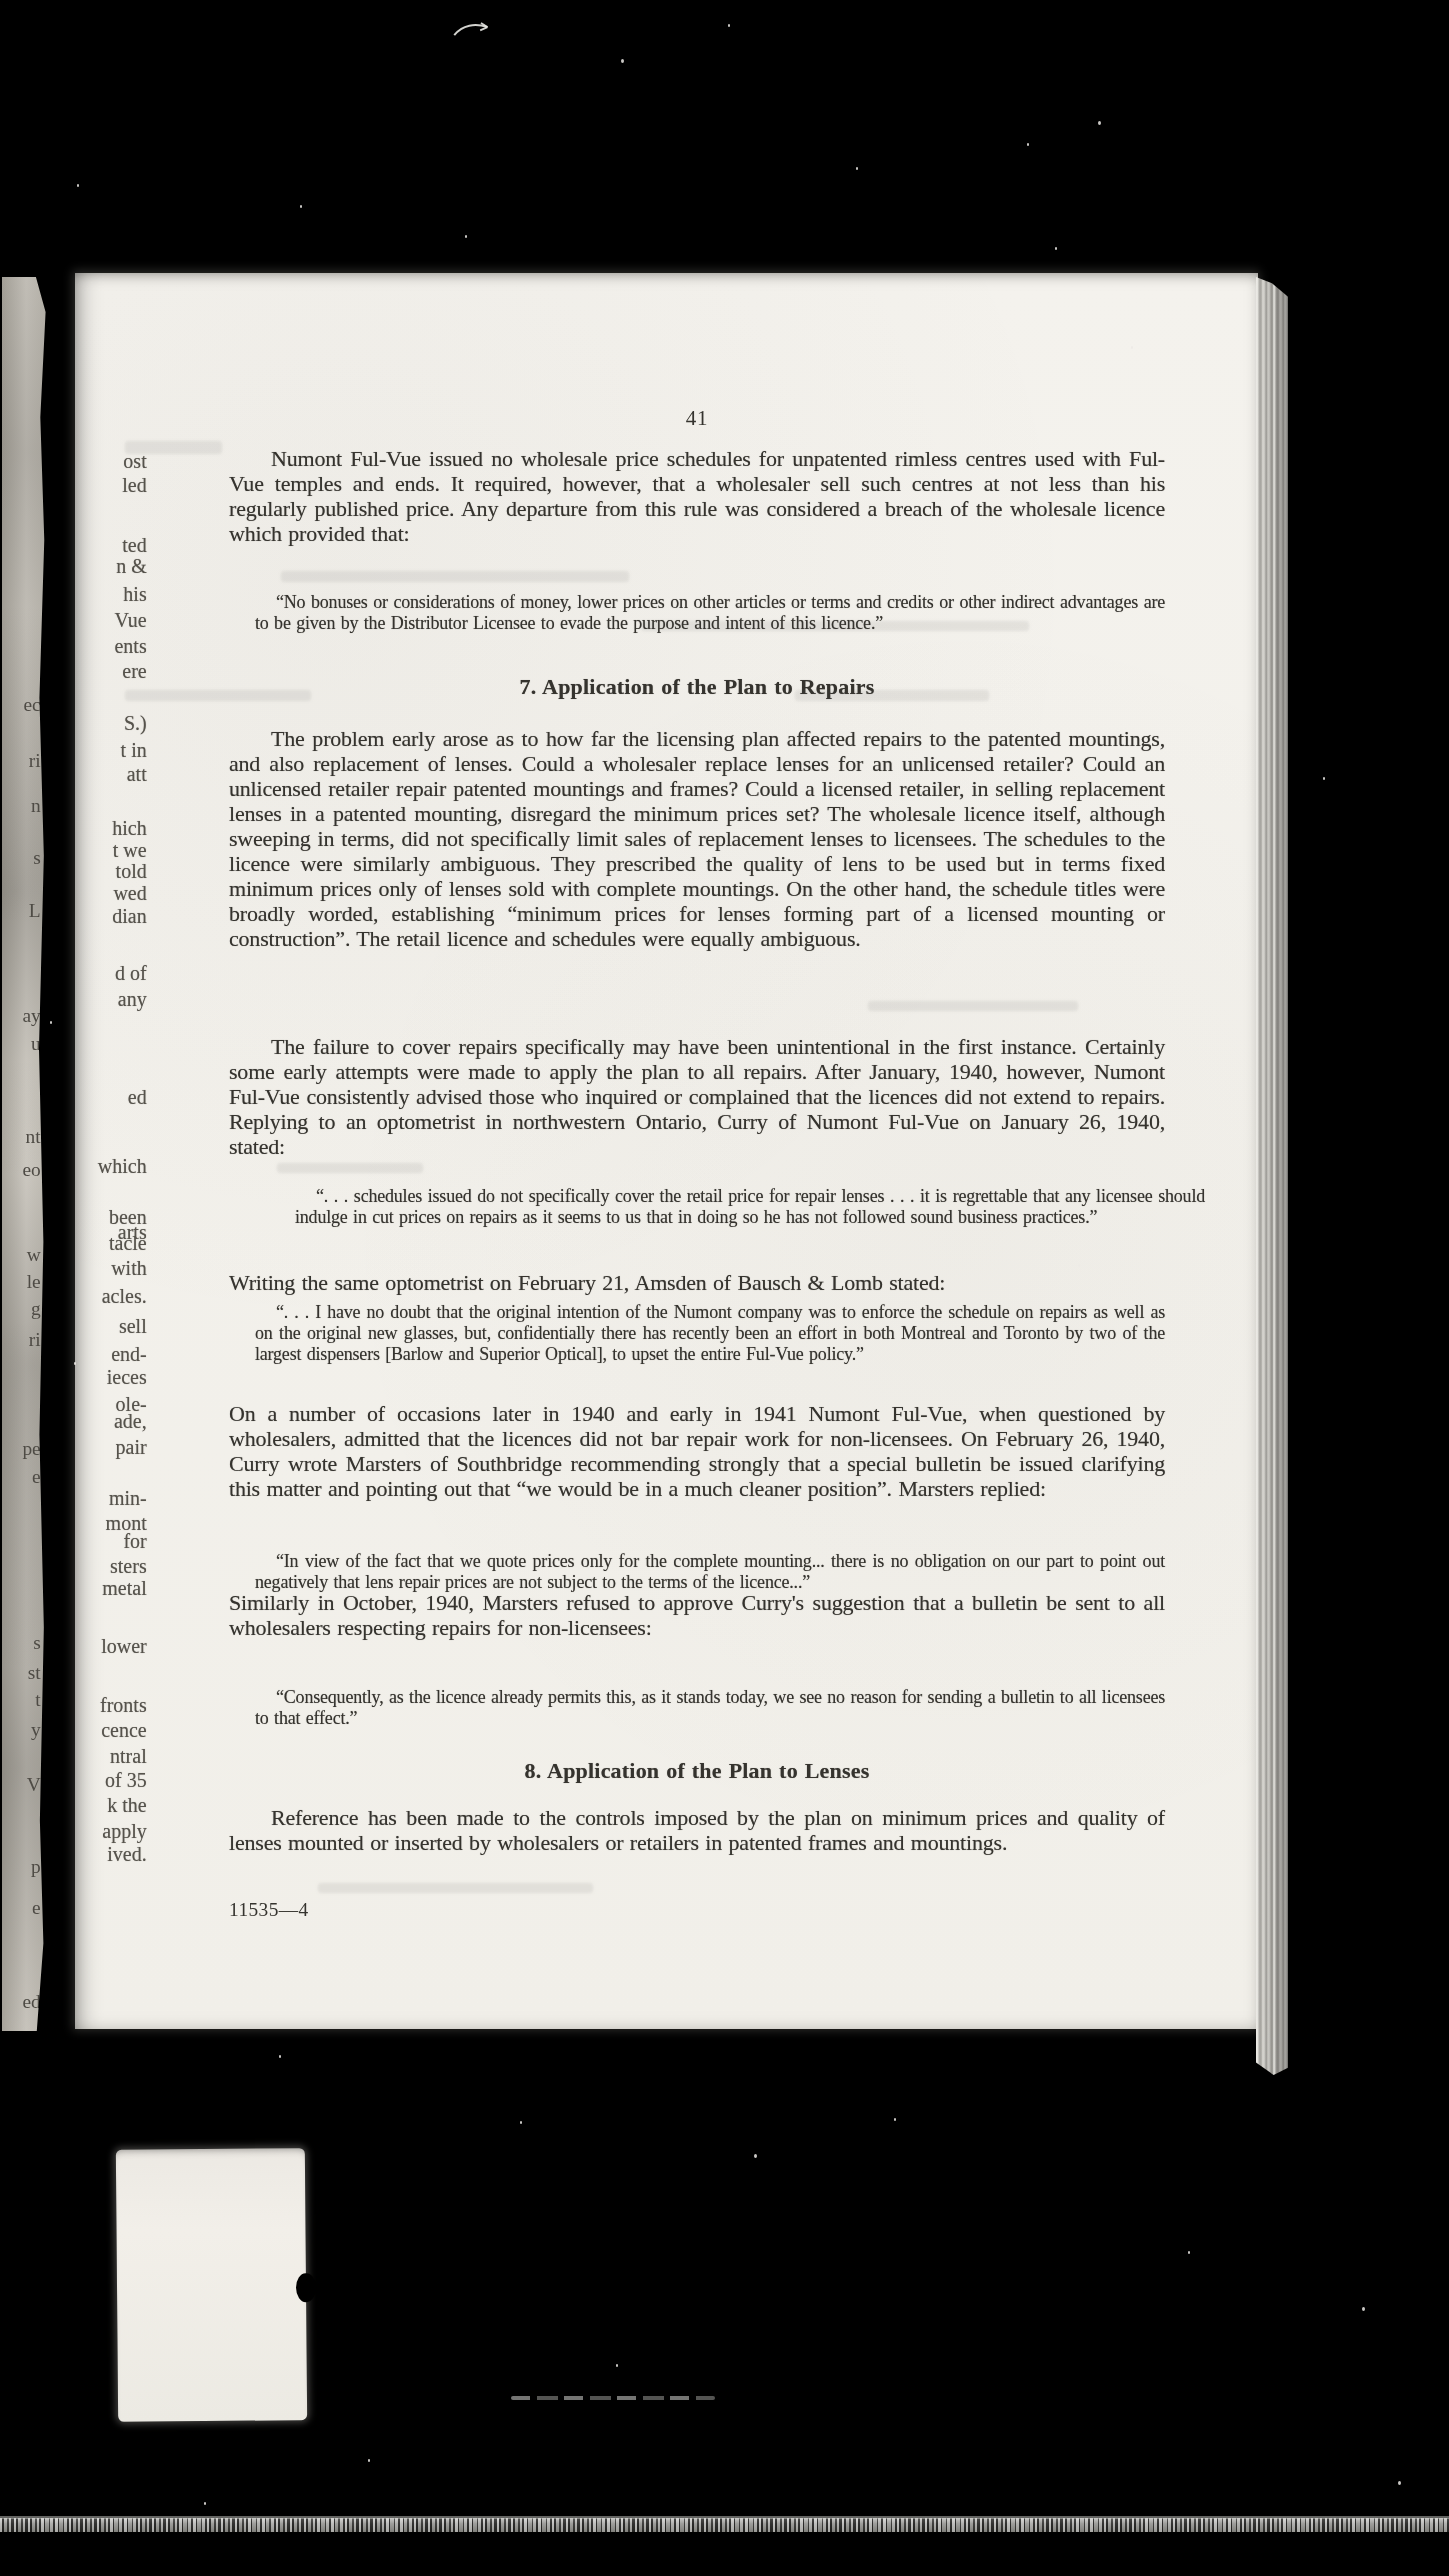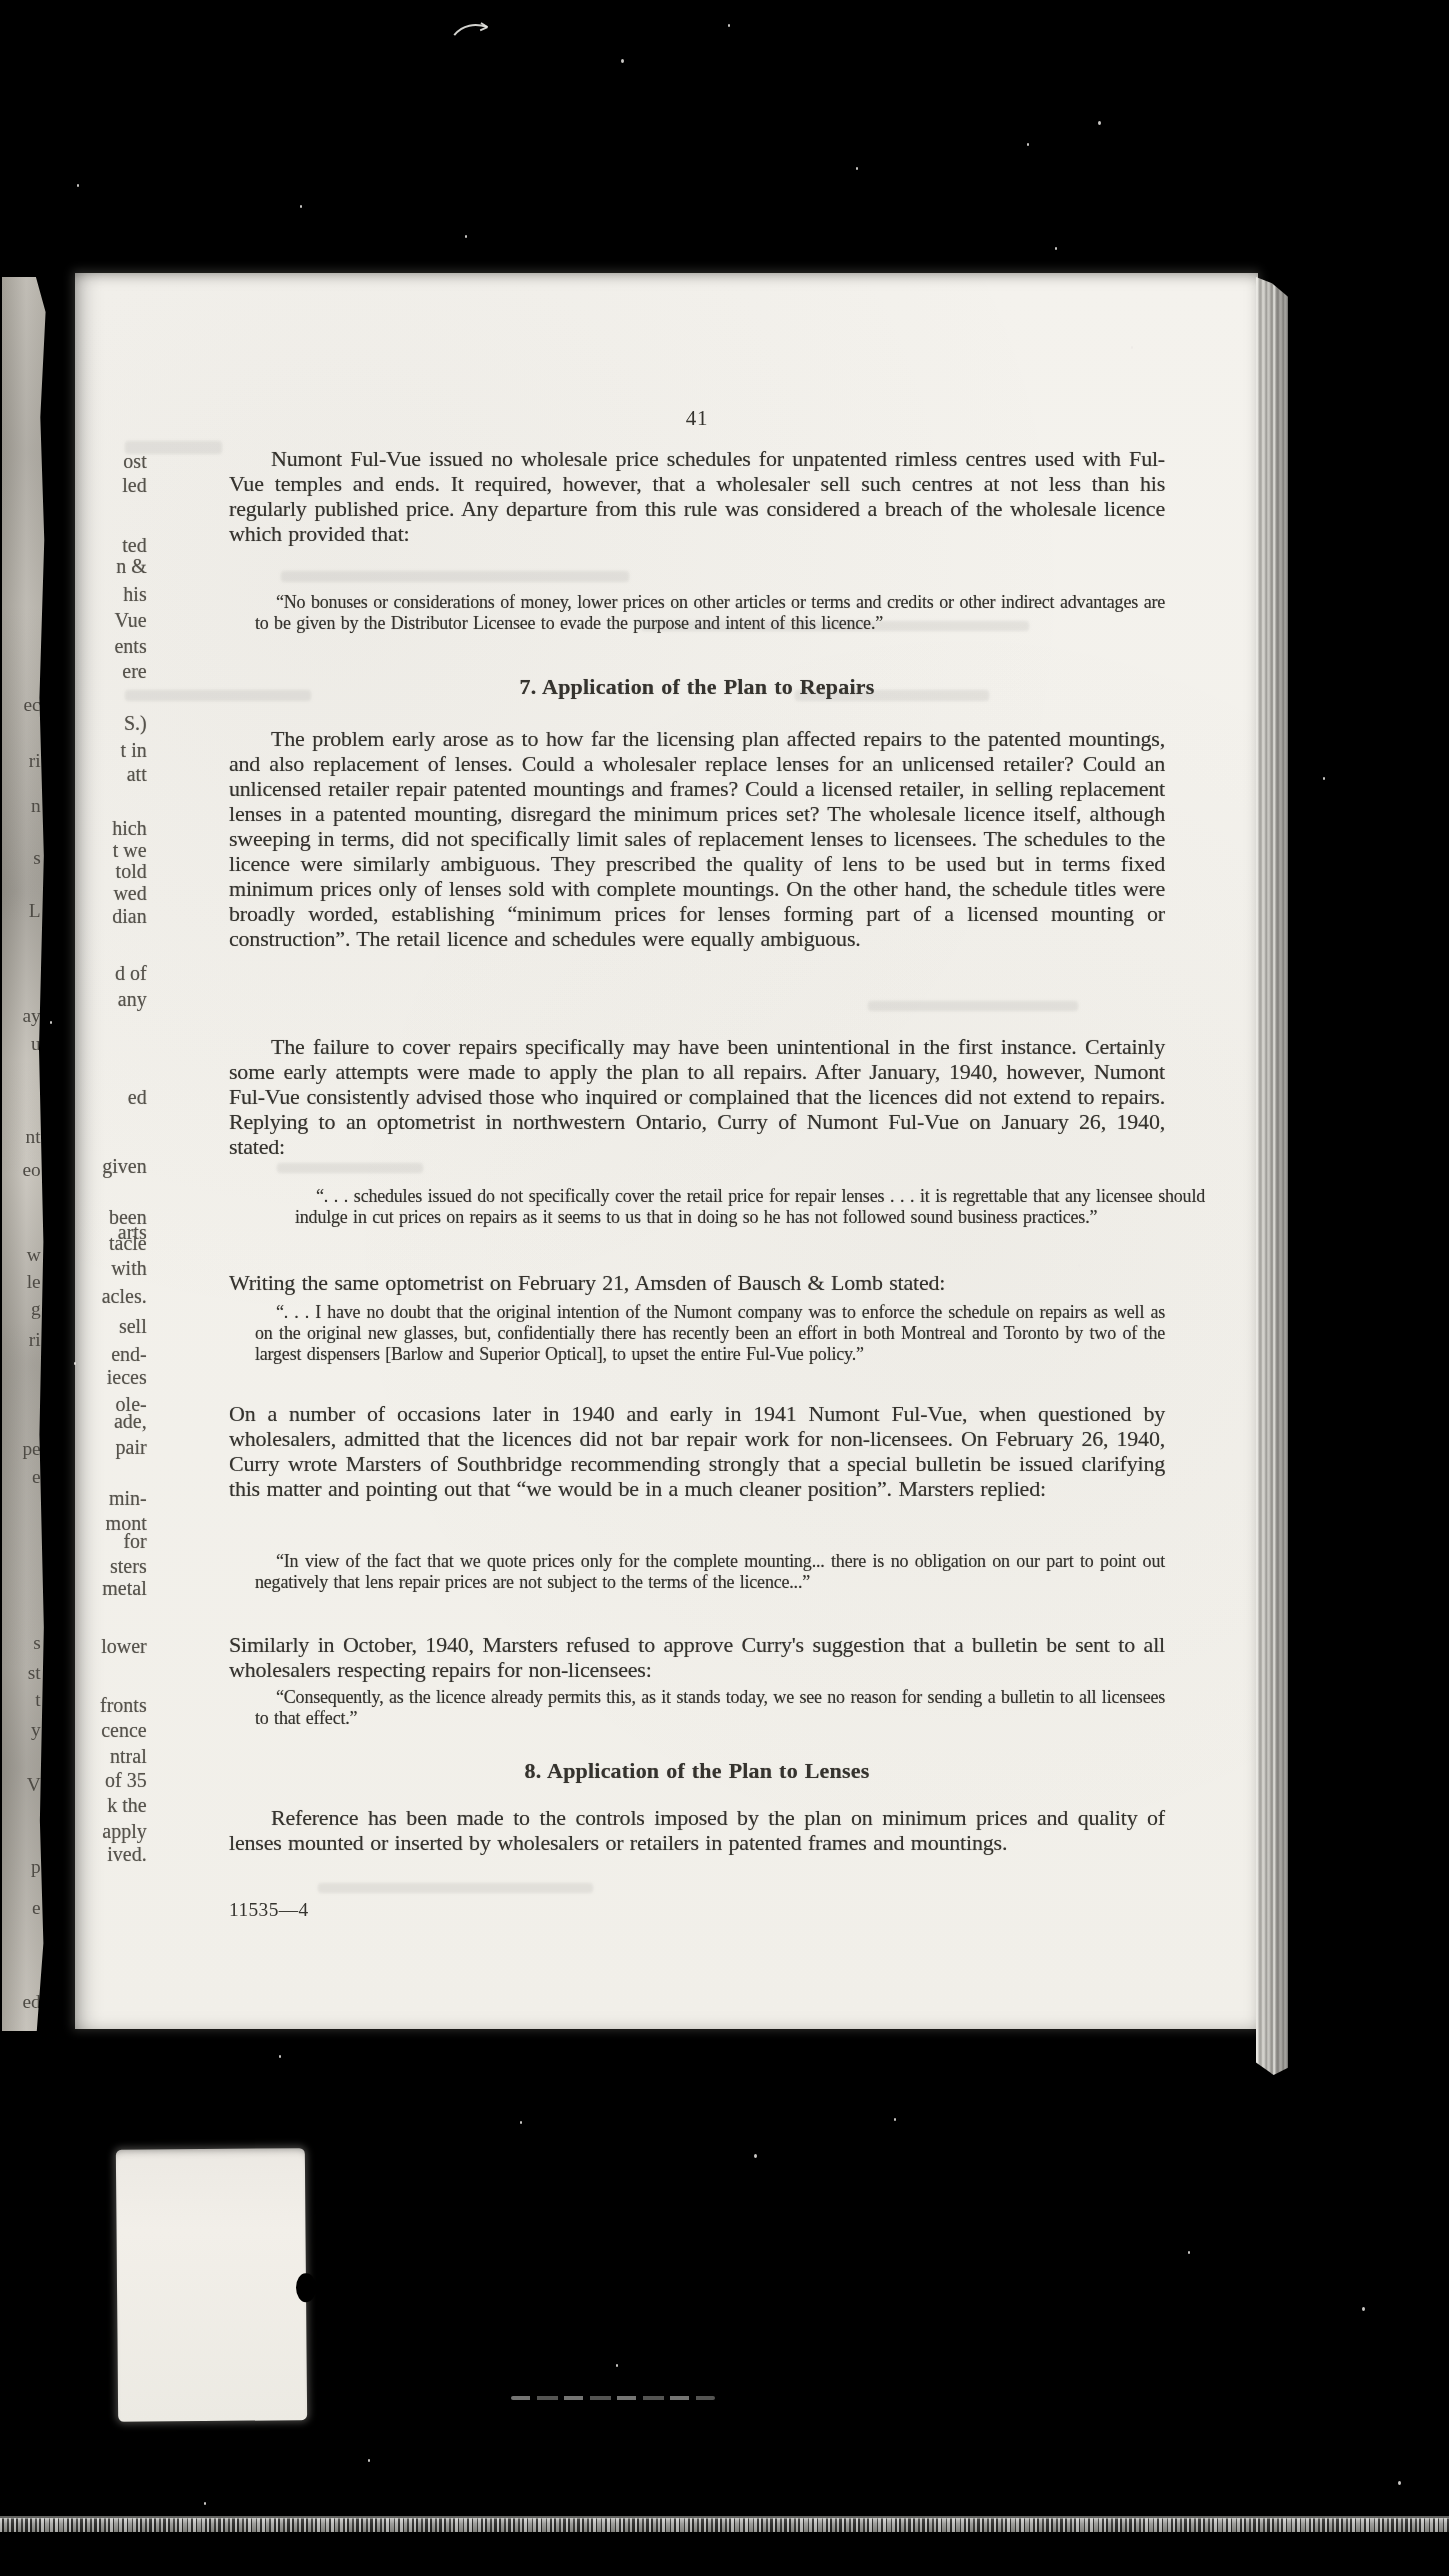--- a/index.html
+++ b/index.html
@@ -134,21 +134,21 @@
           <div class="frag" style="top: 466px;">t in</div>
           <div class="frag" style="top: 490px;">att</div>
           <div class="frag" style="top: 544px;">hich</div>
           <div class="frag" style="top: 566px;">t we</div>
           <div class="frag" style="top: 587px;">told</div>
           <div class="frag" style="top: 609px;">wed</div>
           <div class="frag" style="top: 632px;">dian</div>
           <div class="frag" style="top: 689px;">d of</div>
           <div class="frag" style="top: 715px;">any</div>
           <div class="frag" style="top: 813px;">ed</div>
-          <div class="frag" style="top: 882px;">given</div>
+          <div class="frag" style="top: 882px;">which</div>
           <div class="frag" style="top: 948px;">arts</div>
           <div class="frag" style="top: 933px;">been</div>
           <div class="frag" style="top: 959px;">tacle</div>
           <div class="frag" style="top: 984px;">with</div>
           <div class="frag" style="top: 1012px;">acles.</div>
           <div class="frag" style="top: 1042px;">sell</div>
           <div class="frag" style="top: 1070px;">end-</div>
           <div class="frag" style="top: 1093px;">ieces</div>
           <div class="frag" style="top: 1120px;">ole-</div>
           <div class="frag" style="top: 1137px;">ade,</div>
@@ -172,21 +172,21 @@
           <div class="block body indent" style="top: 173px;">Numont Ful-Vue issued no wholesale price schedules for unpatented rimless centres used with Ful-Vue temples and ends.  It required, however, that a wholesaler sell such centres at not less than his regularly published price.  Any departure from this rule was considered a breach of the wholesale licence which provided that:</div>
           <div class="block quote indent" style="top: 319px;">“No bonuses or considerations of money, lower prices on other articles or terms and credits or other indirect advantages are to be given by the Distributor Licensee to evade the purpose and intent of this licence.”</div>
           <div class="block heading" style="top: 401px;">7.  Application of the Plan to Repairs</div>
           <div class="block body indent" style="top: 453px;">The problem early arose as to how far the licensing plan affected repairs to the patented mountings, and also replacement of lenses.  Could a wholesaler replace lenses for an unlicensed retailer?  Could an unlicensed retailer repair patented mountings and frames?  Could a licensed retailer, in selling replacement lenses in a patented mounting, disregard the minimum prices set? The wholesale licence itself, although sweeping in terms, did not specifically limit sales of replacement lenses to licensees.  The schedules to the licence were similarly ambiguous.  They prescribed the quality of lens to be used but in terms fixed minimum prices only of lenses sold with complete mountings.  On the other hand, the schedule titles were broadly worded, establishing “minimum prices for lenses forming part of a licensed mounting or construction”.  The retail licence and schedules were equally ambiguous.</div>
           <div class="block body indent" style="top: 761px;">The failure to cover repairs specifically may have been unintentional in the first instance.  Certainly some early attempts were made to apply the plan to all repairs.  After January, 1940, however, Numont Ful-Vue consistently advised those who inquired or complained that the licences did not extend to repairs.  Replying to an optometrist in northwestern Ontario, Curry of Numont Ful-Vue on January 26, 1940, stated:</div>
           <div class="block quote indent" style="top: 913px; margin-left: 40px;">“. . . schedules issued do not specifically cover the retail price for repair lenses . . . it is regrettable that any licensee should indulge in cut prices on repairs as it seems to us that in doing so he has not followed sound business practices.”</div>
           <div class="block body" style="top: 997px;">Writing the same optometrist on February 21, Amsden of Bausch &amp; Lomb stated:</div>
           <div class="block quote indent" style="top: 1029px;">“. . . I have no doubt that the original intention of the Numont company was to enforce the schedule on repairs as well as on the original new glasses, but, confidentially there has recently been an effort in both Montreal and Toronto by two of the largest dispensers [Barlow and Superior Optical], to upset the entire Ful-Vue policy.”</div>
           <div class="block body" style="top: 1128px;">On a number of occasions later in 1940 and early in 1941 Numont Ful-Vue, when questioned by wholesalers, admitted that the licences did not bar repair work for non-licensees.  On February 26, 1940, Curry wrote Marsters of Southbridge recommending strongly that a special bulletin be issued clarifying this matter and pointing out that “we would be in a much cleaner position”.  Marsters replied:</div>
           <div class="block quote indent" style="top: 1278px;">“In view of the fact that we quote prices only for the complete mounting... there is no obligation on our part to point out negatively that lens repair prices are not subject to the terms of the licence...”</div>
-          <div class="block body" style="top: 1359px;">Similarly in October, 1940, Marsters refused to approve Curry's suggestion that a bulletin be sent to all wholesalers respecting repairs for non-licensees:</div>
+          <div class="block body" style="top: 1317px;">Similarly in October, 1940, Marsters refused to approve Curry's suggestion that a bulletin be sent to all wholesalers respecting repairs for non-licensees:</div>
           <div class="block quote indent" style="top: 1414px;">“Consequently, as the licence already permits this, as it stands today, we see no reason for sending a bulletin to all licensees to that effect.”</div>
           <div class="block heading" style="top: 1485px;">8.  Application of the Plan to Lenses</div>
           <div class="block body indent" style="top: 1532px;">Reference has been made to the controls imposed by the plan on minimum prices and quality of lenses mounted or inserted by wholesalers or retailers in patented frames and mountings.</div>
         </div>
 
       <div class="printers-mark">11535—4</div>
 
       <div class="smudge" style="left:50px;top:168px;width:97px;height:13px"></div>
       <div class="smudge" style="left:206px;top:298px;width:348px;height:10.5px"></div>
       <div class="smudge" style="left:566px;top:348px;width:388px;height:9.7px"></div>

